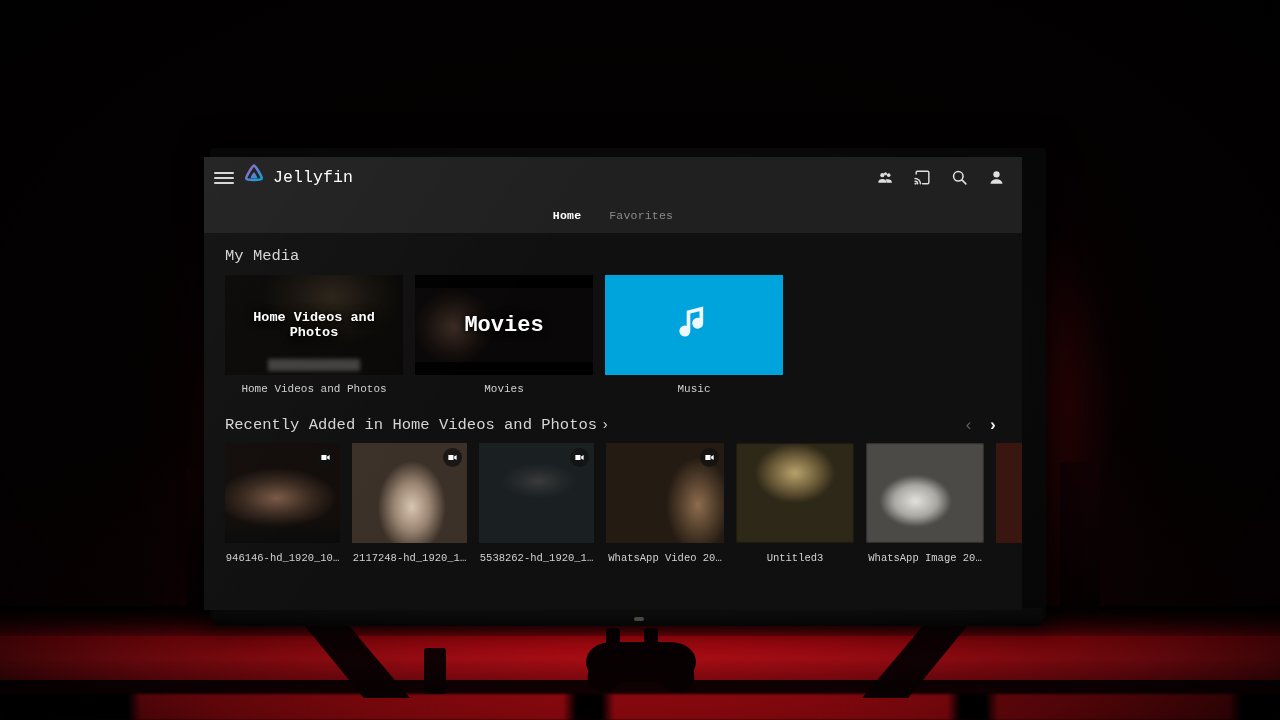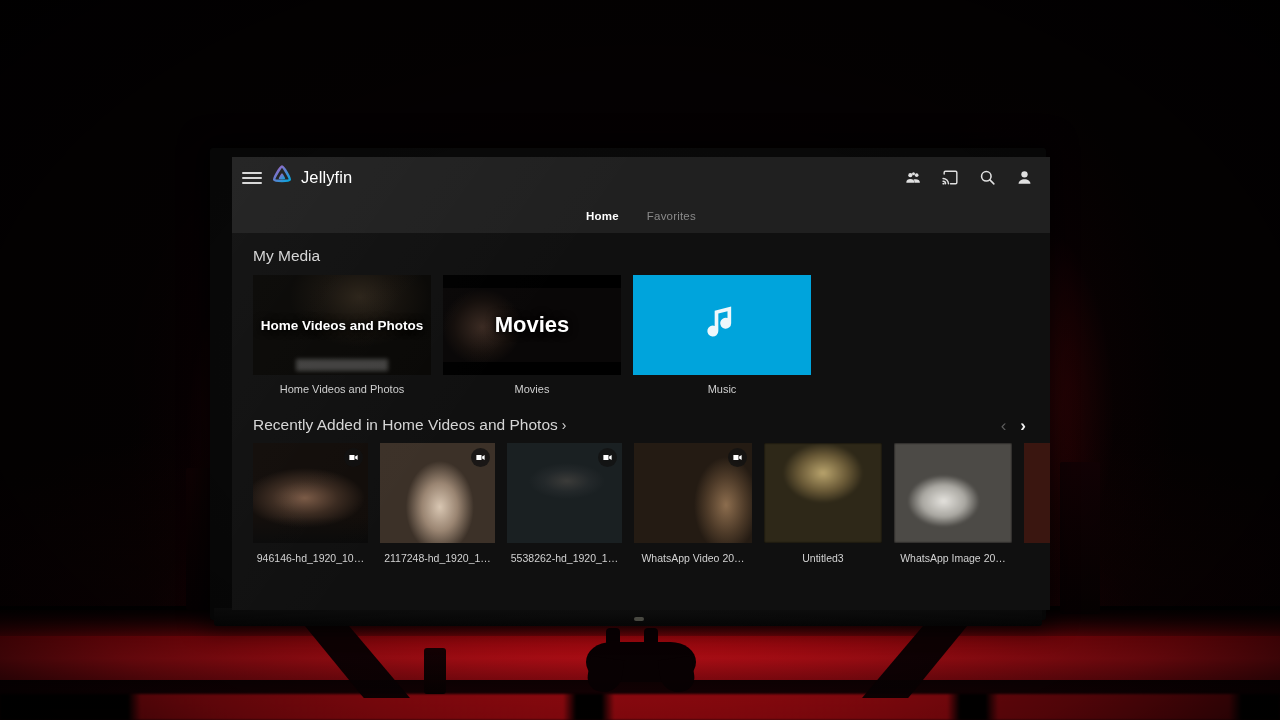--- a/index.html
+++ b/index.html
@@ -103,22 +103,22 @@
   .controller .grip-r { position:absolute; right:2px; top:30px; width:34px; height:34px; background:#0b0103; border-radius: 0 0 14px 18px; transform: rotate(-8deg);}
   .controller .stick-l { position:absolute; left:20px; top:0px; width:14px; height:18px; background:#0b0103; border-radius:4px;}
   .controller .stick-r { position:absolute; left:58px; top:0px; width:14px; height:18px; background:#0b0103; border-radius:4px;}
   .candle {
     position: absolute; left: 424px; top: 648px; width: 22px; height: 46px;
     background: linear-gradient(180deg,#1c0205,#0a0102); border-radius: 3px;
   }
 
   
   .app {
-    position: absolute; left: 232px; top: 157px; width: 818px; height: 453px;
-    background: #c4b5fd; overflow: hidden;
+    position: absolute; left: 204px; top: 157px; width: 818px; height: 453px;
+    background: #c4b5fd; overflow: hidden; font-family: Liberation Mono, monospace;
   }
 
   
   .appbar {
     height: 41px; background: #202020;
     display: flex; align-items: center; padding: 0 16px 0 10px;
     position: relative;
   }
   .hamburger {
     width: 20px; height: 20px; display: flex; flex-direction: column;

